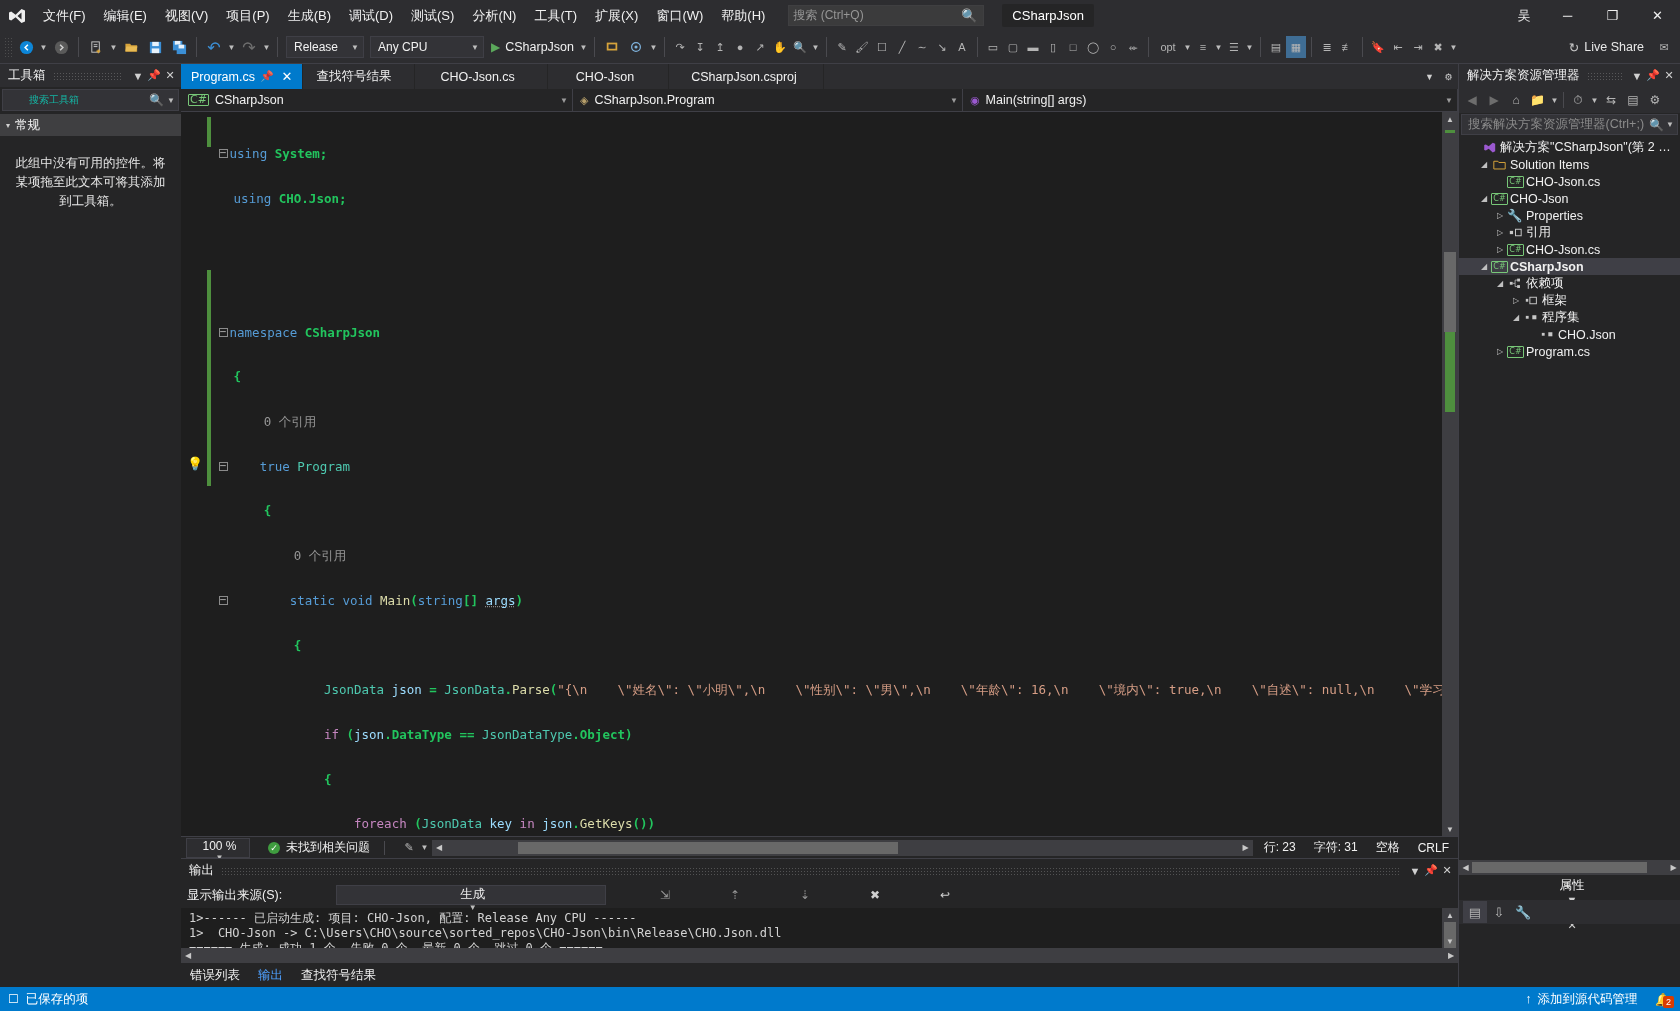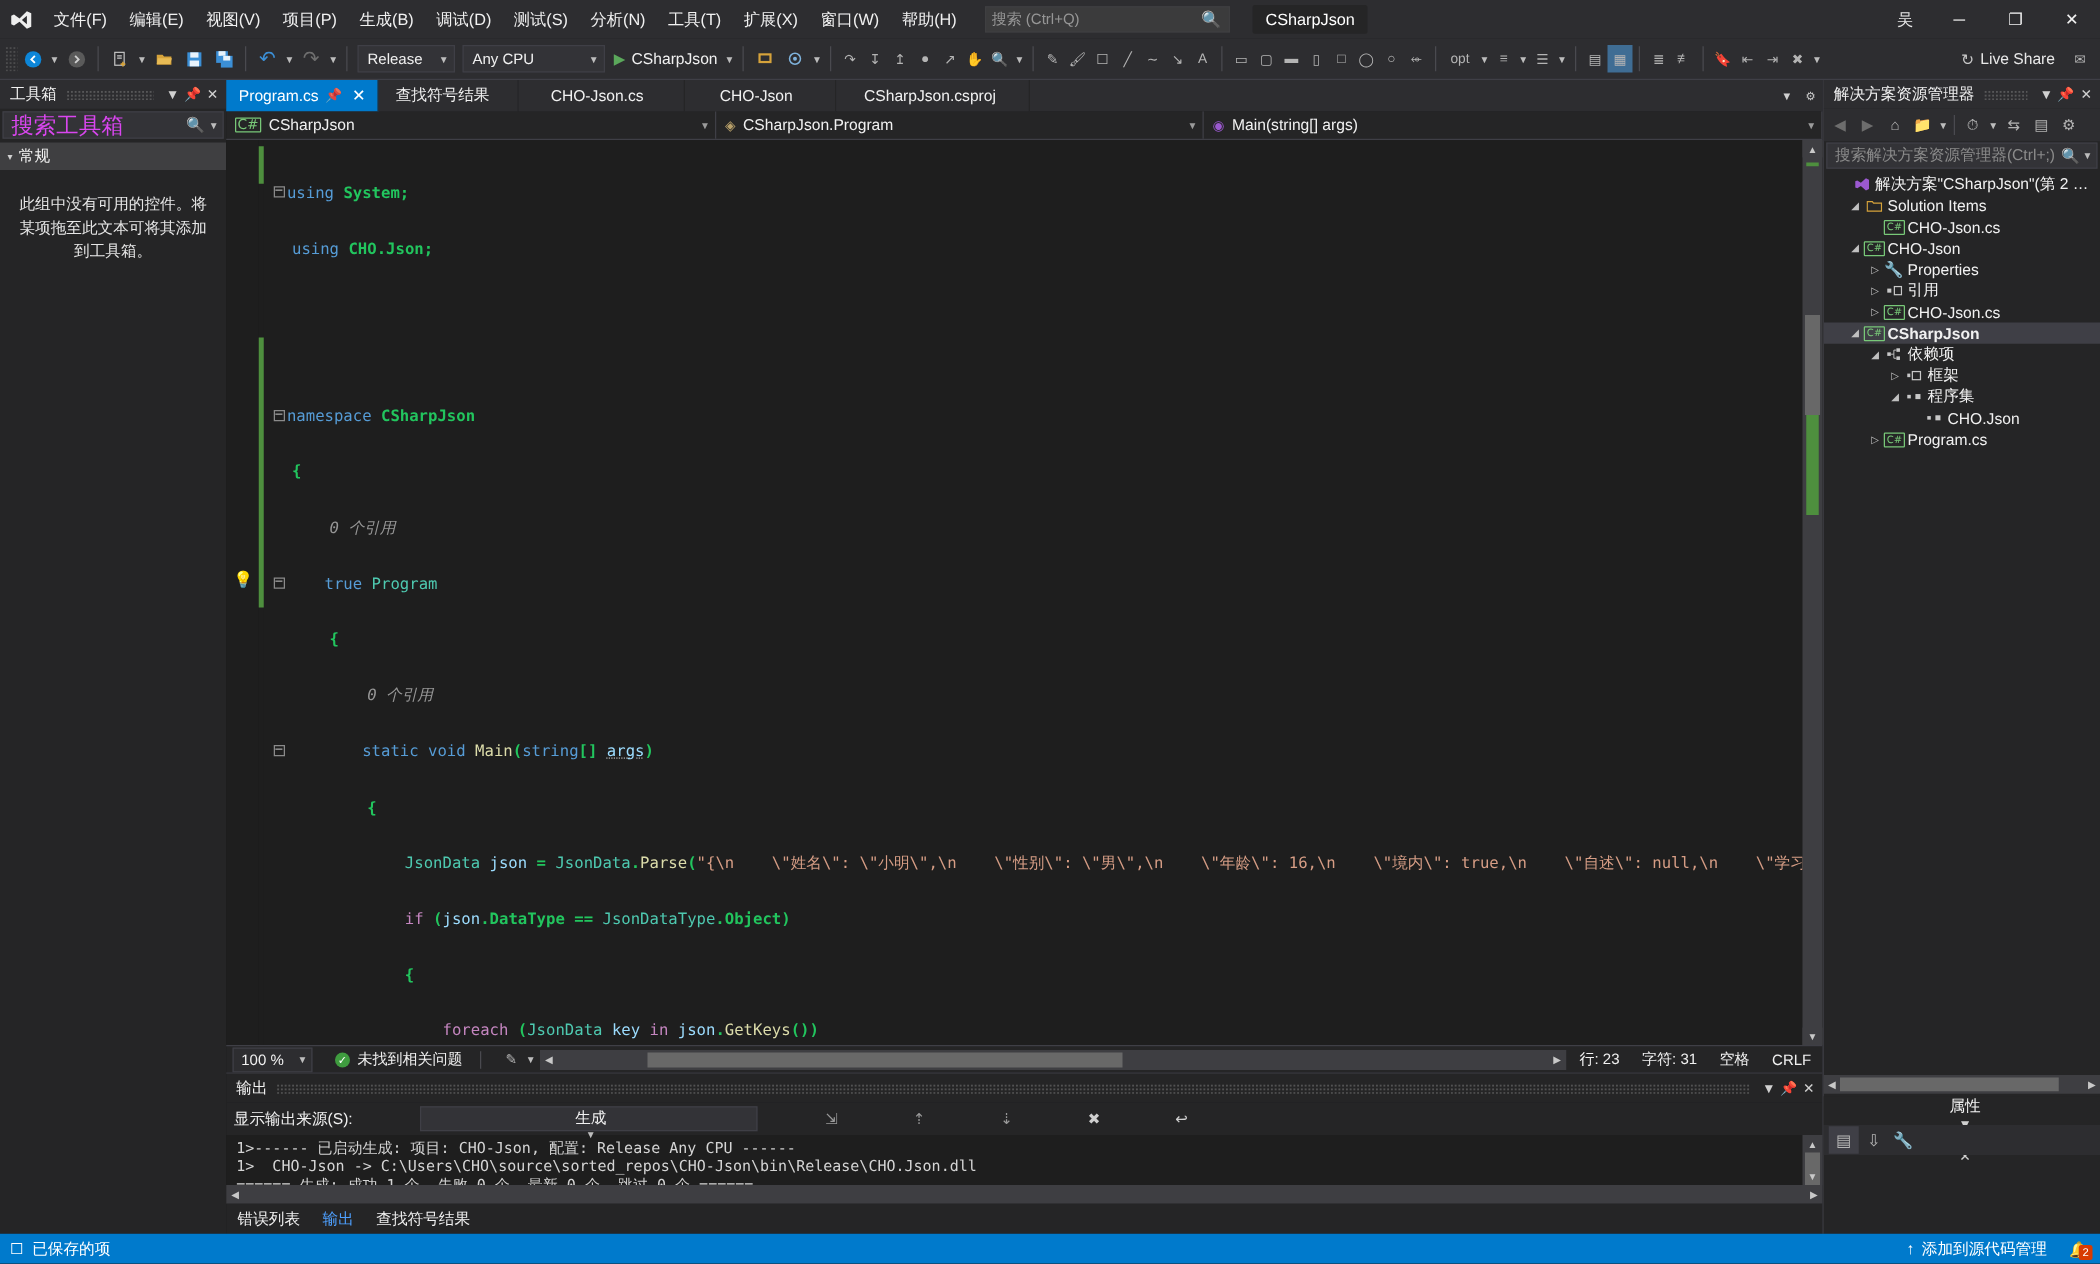--- a/index.html
+++ b/index.html
@@ -85,21 +85,21 @@
   .panel-head .dots {
     flex: 1; height: 8px; margin: 0 7px; opacity: .45;
     background-image: radial-gradient(#8a8a8a 0.9px, transparent 1px);
     background-size: 3px 3px;
   }
   .panel-head .hbtn { width: 16px; height: 20px; display: flex; align-items:center; justify-content:center; color:#d0d0d0; font-size: 11px; }
   .tb-search {
     height: 22px; margin: 2px 2px 0 2px; background: #333337; border: 1px solid #3f3f46;
     display: flex; align-items: center; padding: 0 3px 0 6px;
   }
-  .tb-search .ph { flex: 1; color: #d946ef; font-size: 18px; }
+  .tb-search .ph { flex: 1; color: #14b8a6; font-size: 10px; margin-left: 20px; }
   .tb-search .mag { color: #c8c8c8; font-size: 12px; }
   .tb-search .ar { color: #bdbdbd; font-size: 8px; padding-left:3px; }
   .tbx-group {
     height: 22px; background: #3f3f41; display: flex; align-items: center;
     padding-left: 6px; margin-top: 3px; color: #f1f1f1; font-size: 12.5px;
   }
   .tbx-group .tri { font-size: 8px; margin-right: 5px; color:#d0d0d0; }
   .tbx-empty {
     padding: 18px 12px; text-align: center; color: #e6e6e6; font-size: 12.5px; line-height: 19px;
   }
@@ -141,41 +141,41 @@
     padding-top: 5px; white-space: pre;
   }
   .code .ln { height: 14.9px; white-space: pre; }
   .kw   { color: #569cd6; }
   .kwp  { color: #c586c0; }
   .str  { color: #d69d85; }
   .cls  { color: #4ec9b0; }
   .id   { color: #9cdcfe; }
   .mth  { color: #dcdcaa; }
   .pl   { color: #22c55e; font-weight: bold; }
-  .ref  { color: #969696; font-style: italic; }
+  .ref  { color: #969696; }
   .fold {
     display: inline-block; width: 9px; height: 9px; border: 1px solid #8a8a8a;
     color: #c8c8c8; font-size: 9px; line-height: 7px; text-align: center;
     vertical-align: middle; margin-right: 2px; position: relative; top: -1px;
   }
   .guide { color: #505050; }
 
   .vscroll {
     width: 16px; background: #3e3e42; flex: 0 0 16px; position: relative;
   }
   .vscroll .up, .vscroll .dn { height: 14px; display:flex; align-items:center; justify-content:center; color:#c8c8c8; font-size: 8px; background:#3e3e42;}
   .vscroll .thumb { position: absolute; left: 2px; width: 12px; background: #686868; }
   .vscroll .mark { position: absolute; left: 3px; width: 10px; height: 3px; background: #4e8f3e; }
 
   .editstatus {
     height: 22px; background: #252526; display: flex; align-items: center;
     border-top: 1px solid #3f3f46; font-size: 12px; color: #f1f1f1; flex: 0 0 22px;
   }
   .es-zoom { width: 64px; height: 20px; background: #2d2d30; border: 1px solid #3f3f46;
-    display: flex; align-items: center; padding: 0 3px 0 6px; margin-left: 5px; }
+    display: flex; align-items: center; padding: 0 3px 0 6px; margin-left: 5px; flex-direction: column; }
   .es-zoom .cap { flex: 1; }
   .es-zoom .ar { color: #bdbdbd; font-size: 8px; }
   .es-issue { display: flex; align-items: center; margin-left: 18px; }
   .es-issue .ok {
     width: 12px; height: 12px; border-radius: 50%; background: #3f9c3f; color: #fff;
     font-size: 9px; display: flex; align-items: center; justify-content: center; margin-right: 6px;
   }
   .es-sep { width: 1px; height: 14px; background: #4a4a4f; margin: 0 14px; }
   .es-hscroll { flex: 1; height: 16px; background: #3e3e42; display: flex; align-items: center; margin: 0 2px; position: relative; }
   .es-hscroll .lf, .es-hscroll .rt { width: 14px; text-align: center; color: #c8c8c8; font-size: 8px; }

